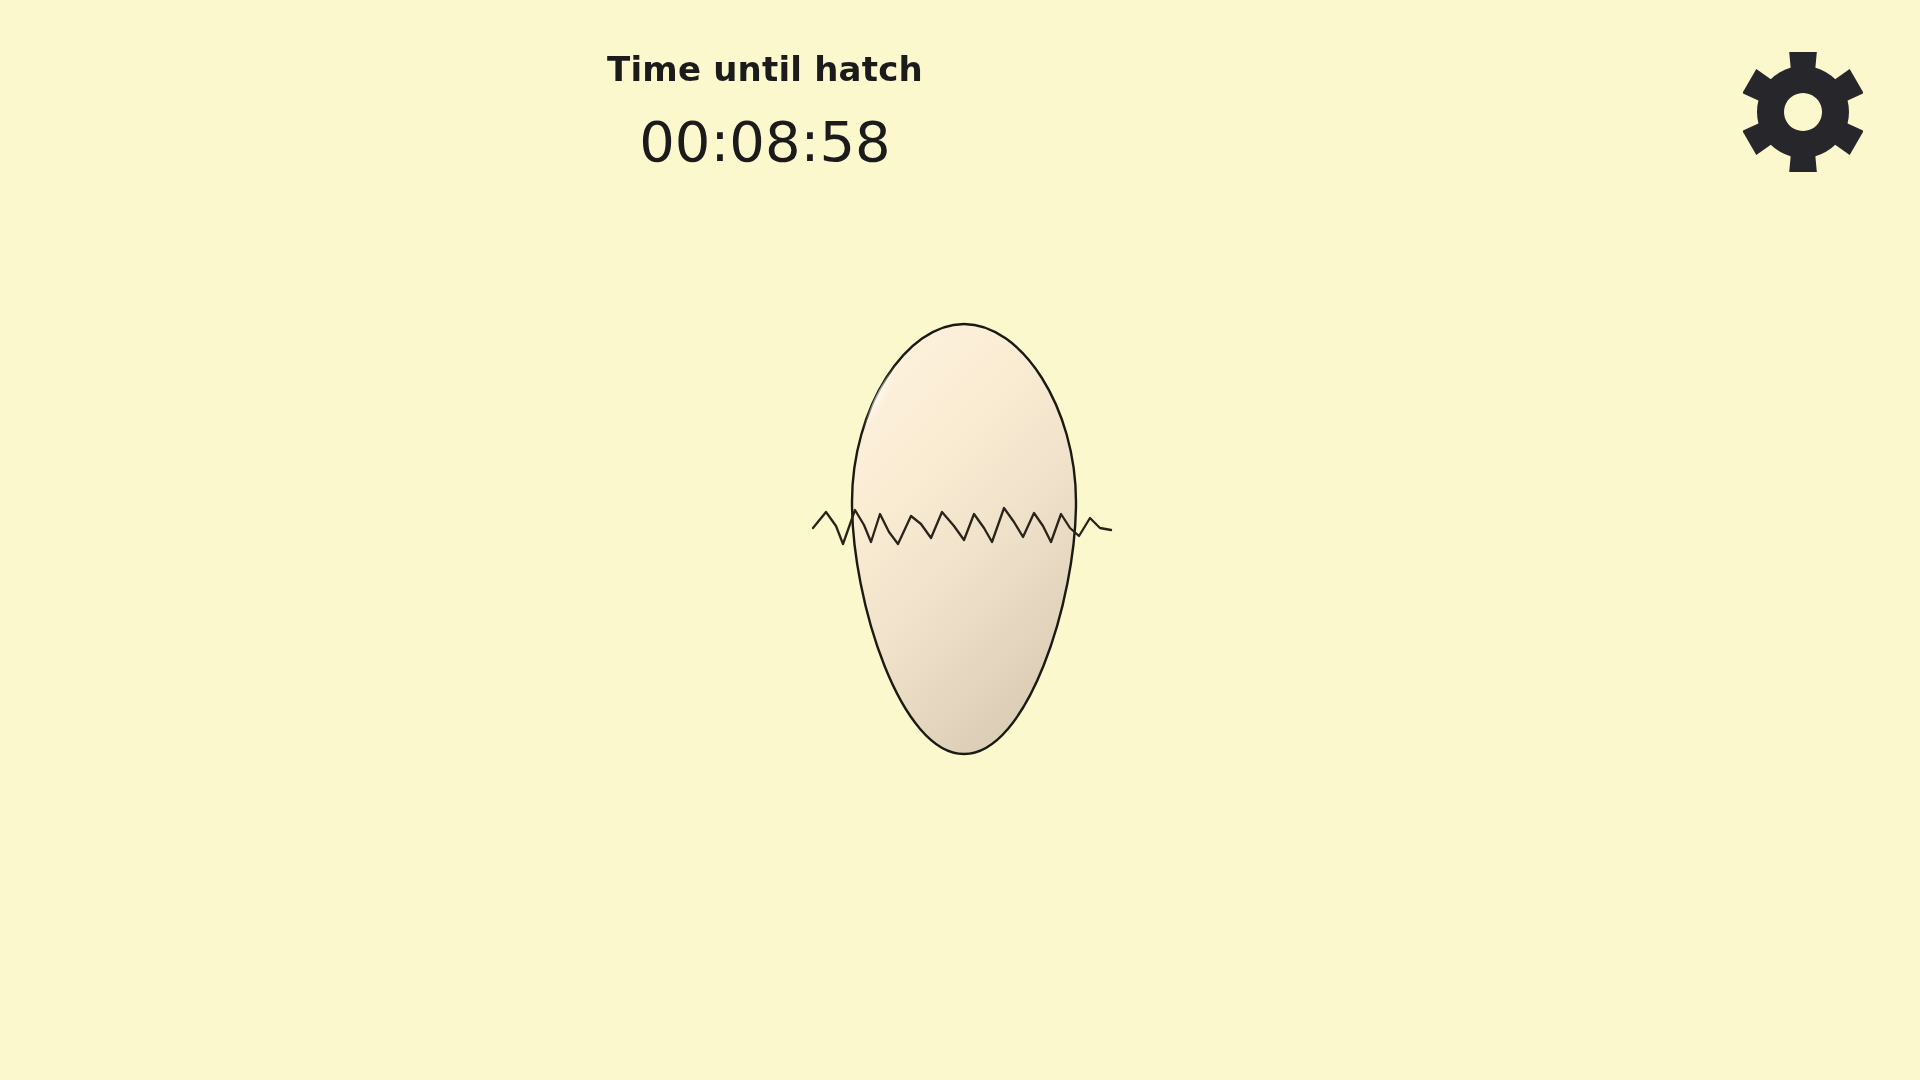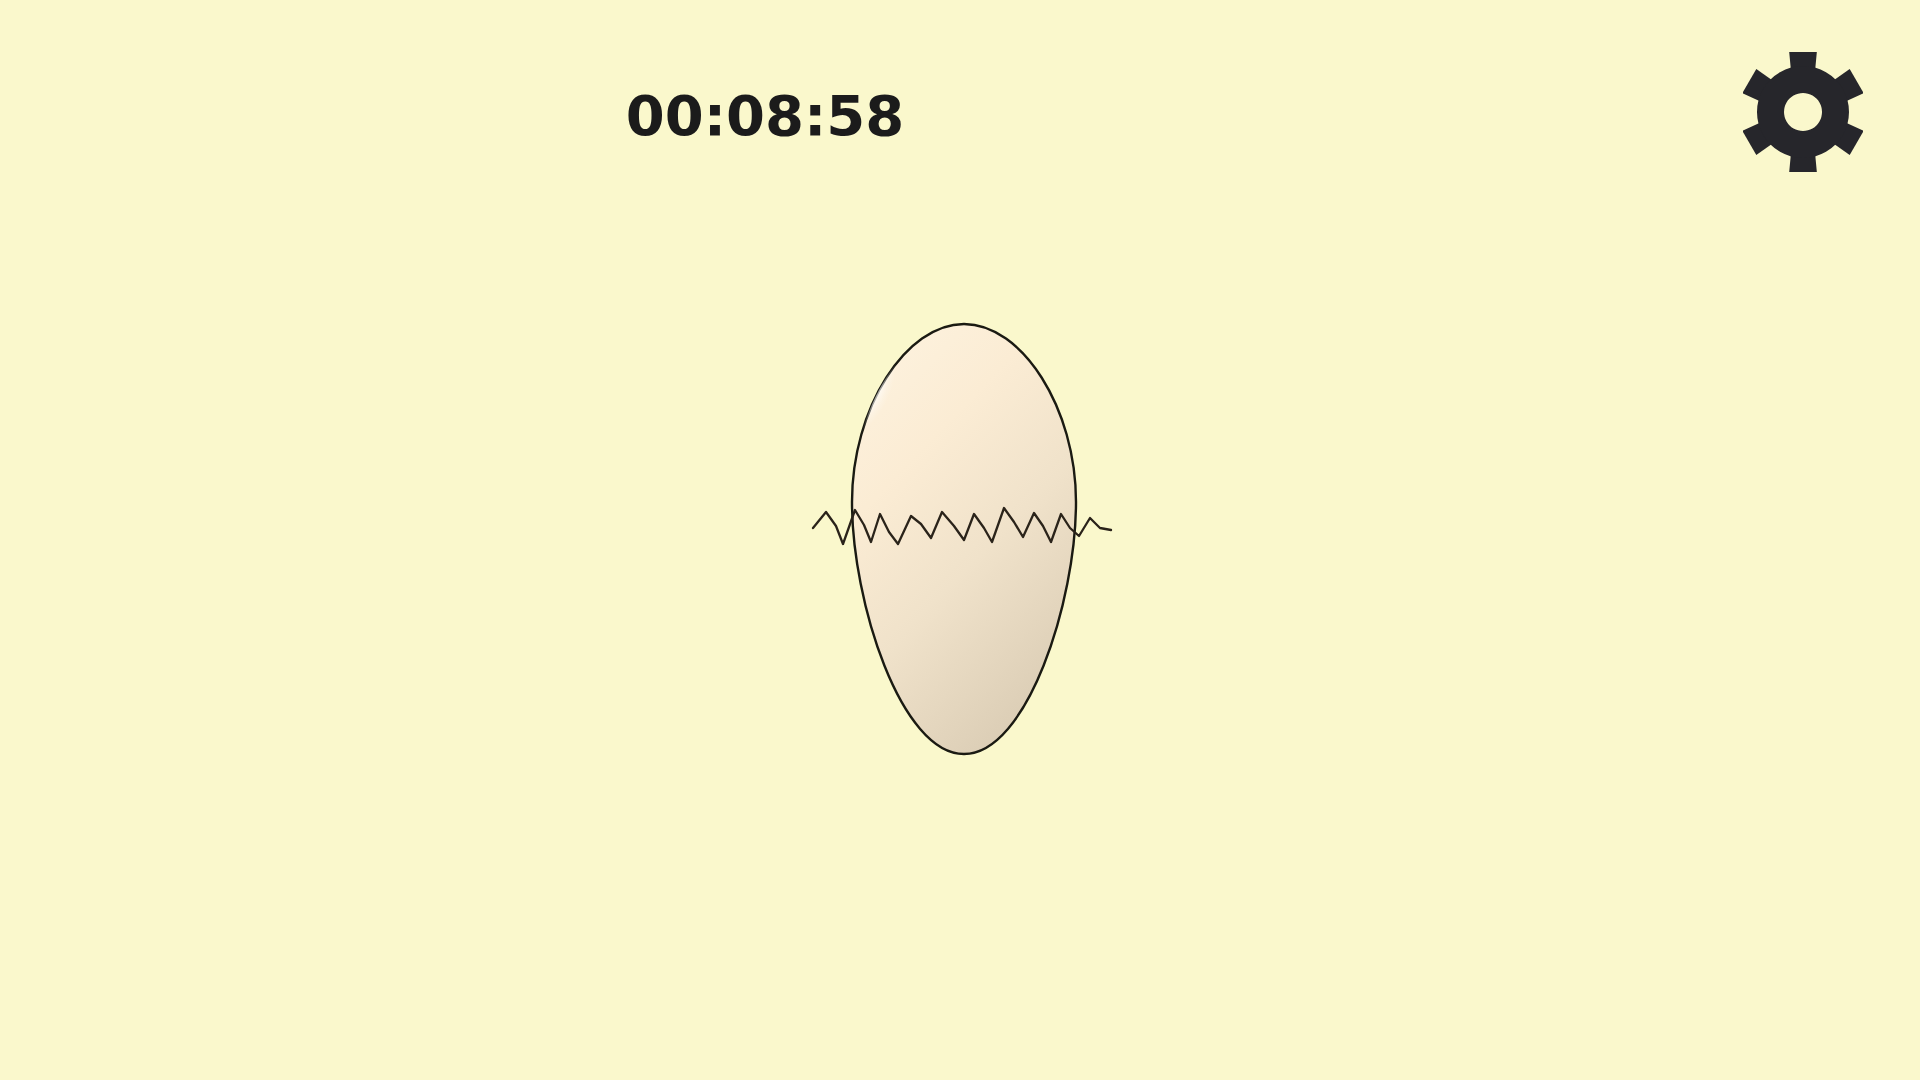--- a/index.html
+++ b/index.html
@@ -37,24 +37,24 @@
     font-size: 34px;
     font-weight: bold;
     color: #1b1b1b;
     letter-spacing: 0.2px;
     line-height: 1;
     margin: 0;
   }
 
   .timer-value {
     font-size: 56px;
-    font-weight: bold;
+    font-weight: normal;
     color: #1b1b1b;
     line-height: 1;
-    margin: 8px;
+    margin: 0;
     padding-top: 28px;
     letter-spacing: 0px;
   }
 
   
   .settings-button {
     position: absolute;
     left: 1743px;
     top: 52px;
     width: 120px;
@@ -76,20 +76,21 @@
     height: 446px;
   }
   .egg-stage svg { display: block; }
 </style>
 </head>
 <body style="background: rgb(250, 248, 204);">
 
 <div id="app" style="background: rgb(250, 248, 204);">
 
   <div class="timer-block">
+    <div class="timer-label">Time until hatch</div>
     <div class="timer-value">00:08:58</div>
   </div>
 
   <button class="settings-button">
     <span>
       <svg width="120" height="120" viewBox="0 0 120 120" aria-hidden="true">
         <defs>
 
           <g id="gear-tooth">
             <path d="M -14 -62 L 14 -62 L 11 -30 L -11 -30 Z"></path>

